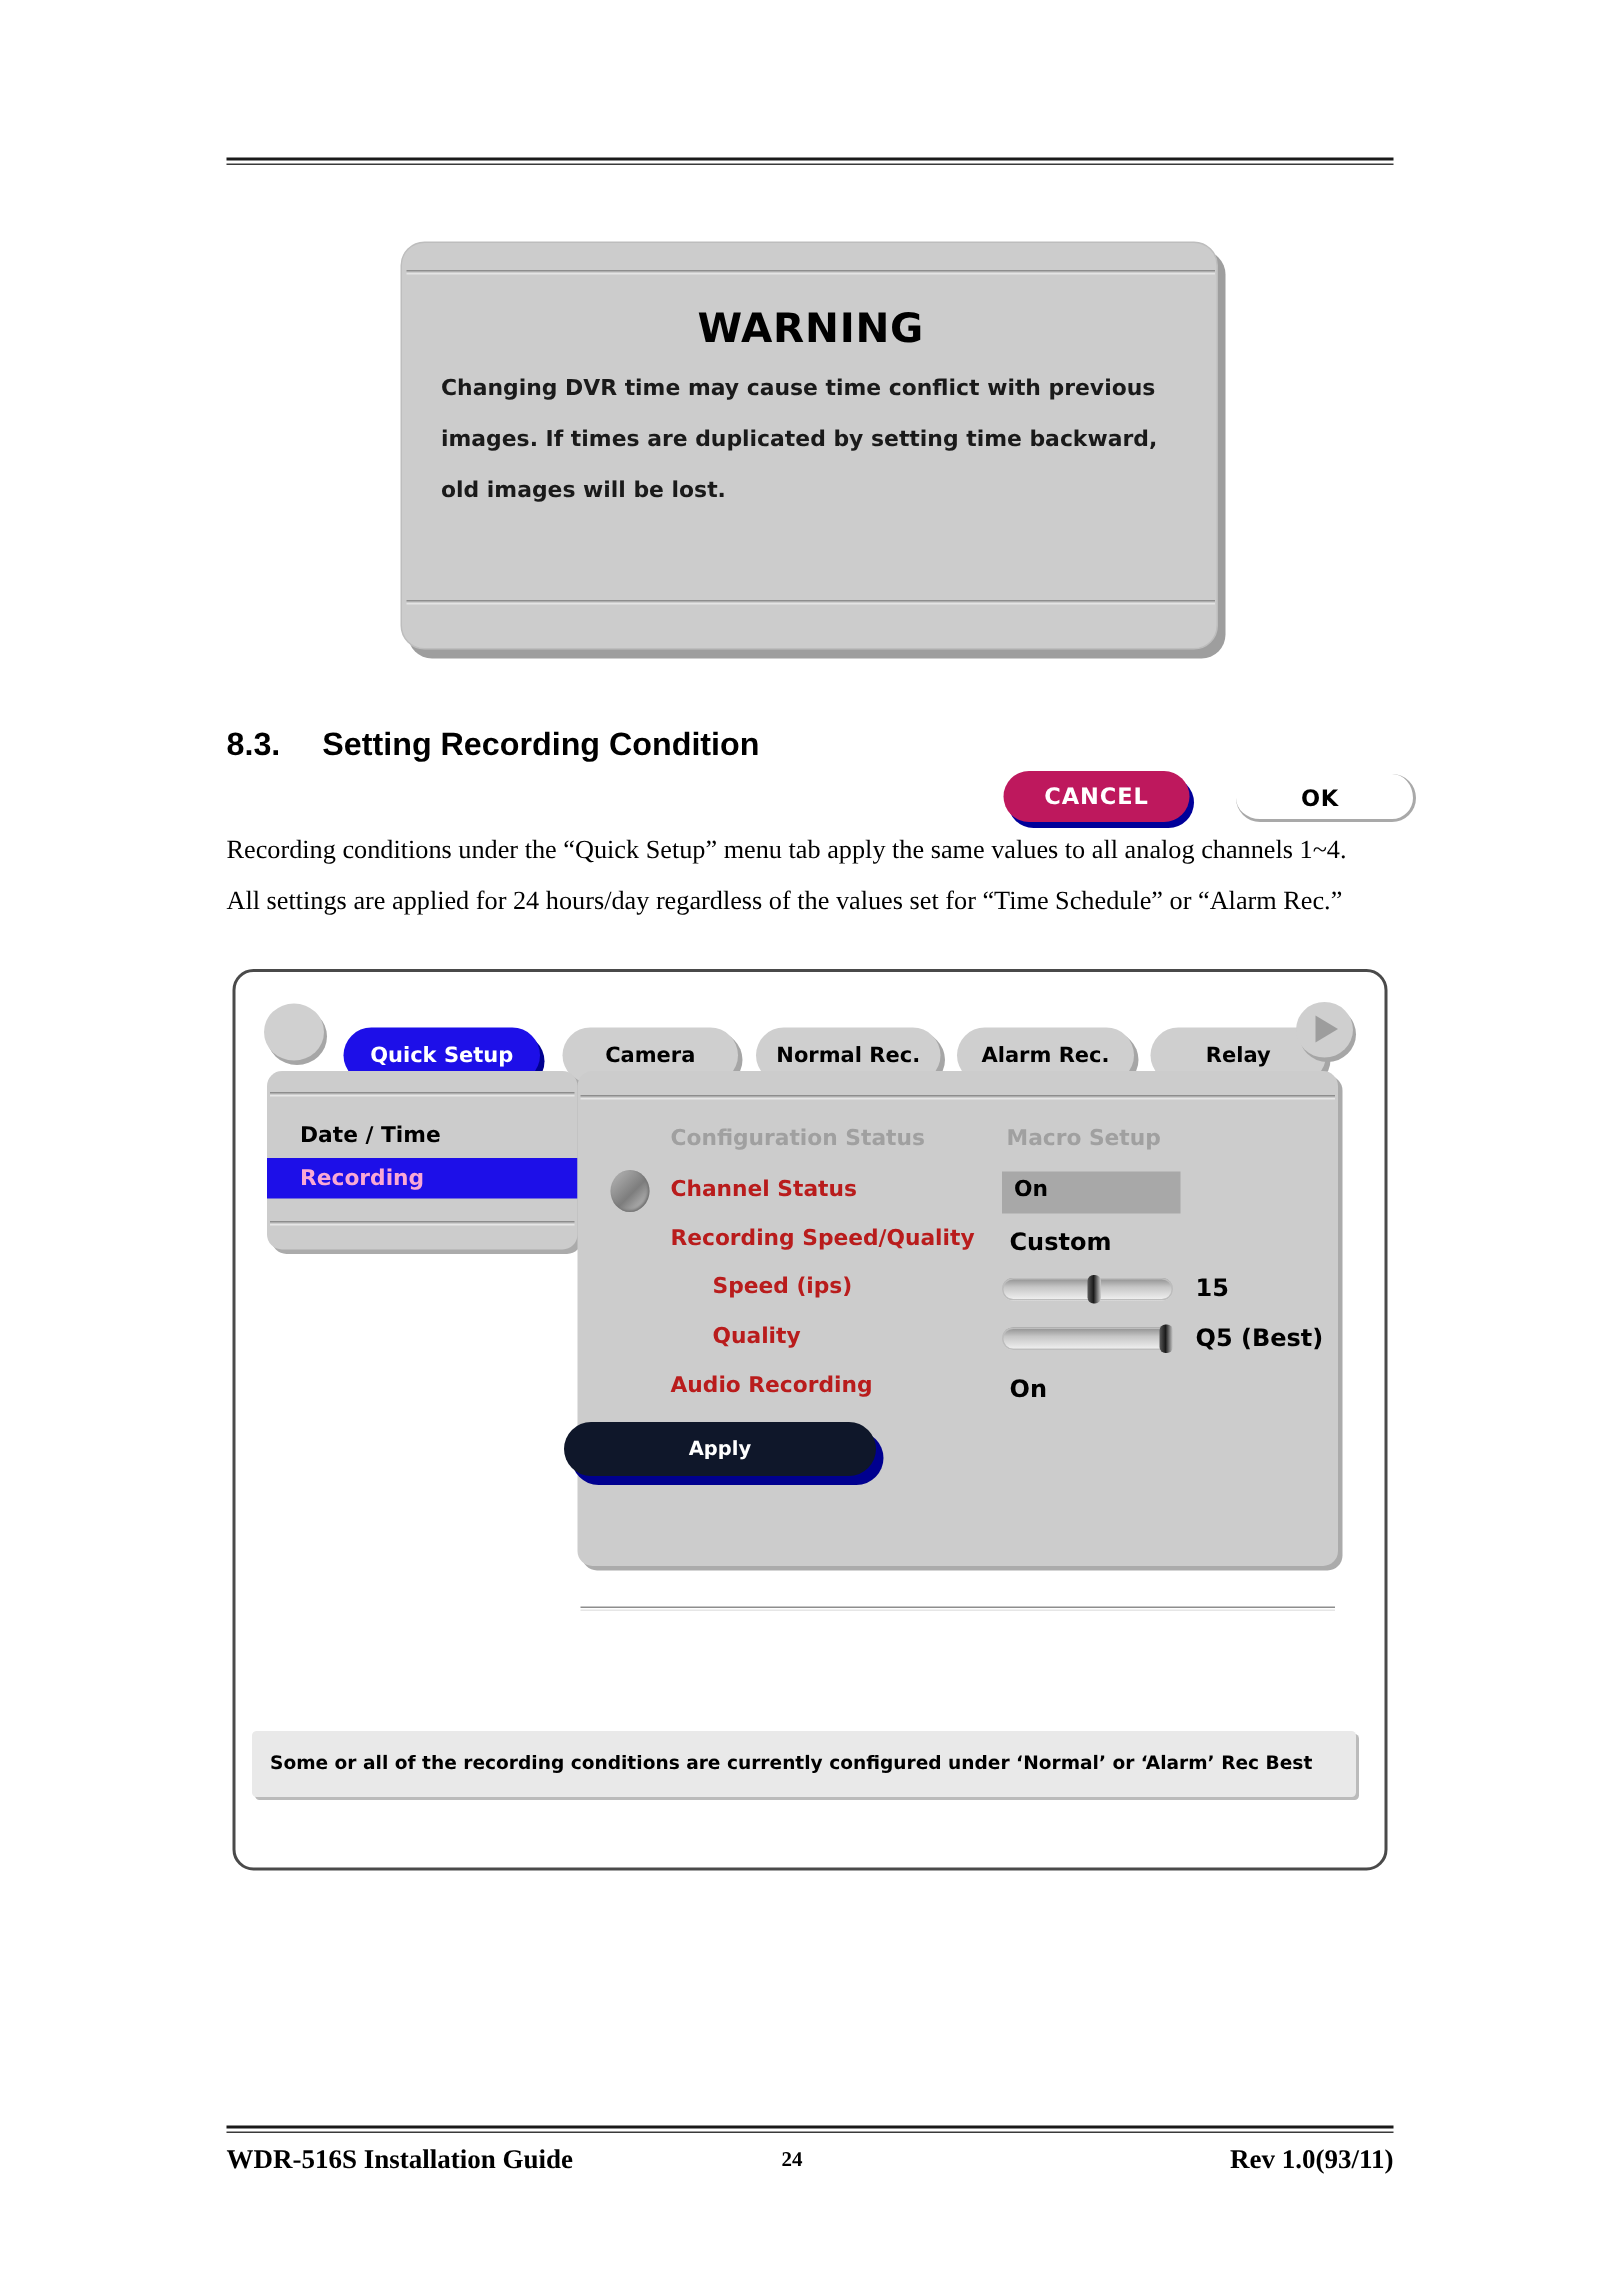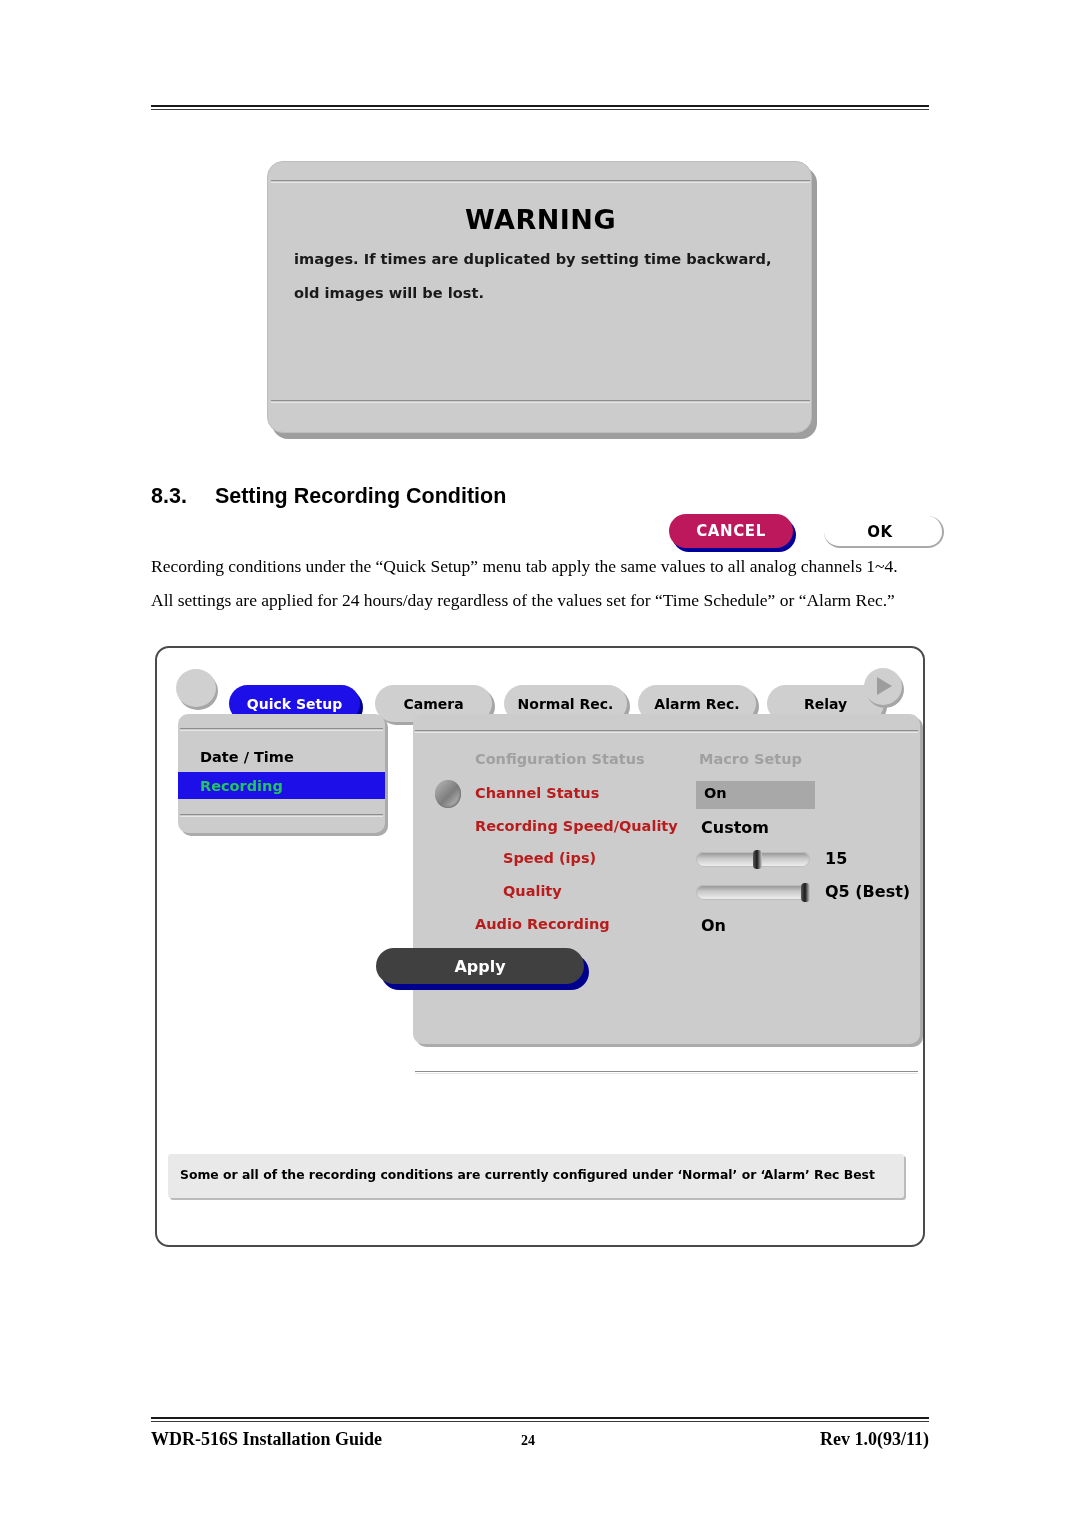--- a/index.html
+++ b/index.html
@@ -289,27 +289,27 @@
     align-items: center;
     padding-left: 22px;
     box-sizing: border-box;
     font-family: "DejaVu Sans", sans-serif;
     font-weight: bold;
     font-size: 14.5px;
     color: #000000;
   }
   .menu-item.sel {
     background: #1d0fe8;
-    color: #22c55e;
+    color: #f9a8d4;
   }
 
   
   .cfg-panel {
     position: absolute;
-    left: 256px;
+    left: 228px;
     top: 712px;
     width: 507px;
     height: 330px;
     background: #cccccc;
     border-radius: 10px;
     box-shadow: 3px 3px 0 #ababab;
   }
   .cfg-panel .topline {
     position: absolute;
     left: 2px; top: 16px;
@@ -409,29 +409,29 @@
     height: 36px;
     background: #00008f;
     border-radius: 18px;
   }
   .btn-apply {
     position: absolute;
     left: 219px;
     top: 952px;
     width: 208px;
     height: 36px;
-    background: #404040;
+    background: #0f172a;
     border-radius: 18px;
     display: flex;
     align-items: center;
     justify-content: center;
     color: #ffffff;
     font-family: "DejaVu Sans", sans-serif;
     font-weight: bold;
-    font-size: 16px;
+    font-size: 13px;
     box-sizing: border-box;
   }
 
   .statusbar {
     position: absolute;
     left: 11px;
     top: 1158px;
     width: 736px;
     height: 44px;
     background: #e9e9e9;
@@ -481,20 +481,21 @@
 <div class="page">
 
   <div class="rule-top"></div>
 
   <div class="warn-shadow"></div>
   <div class="warn-dialog">
     <div class="warn-topline"></div>
     <div class="warn-botline"></div>
     <div class="warn-title">WARNING</div>
     <div class="warn-body">
+      <div>Changing DVR time may cause time conflict with previous</div>
       <div>images. If times are duplicated by setting time backward,</div>
       <div>old images will be lost.</div>
     </div>
     <div class="btn-cancel-shadow"></div>
     <div class="btn-cancel">CANCEL</div>
     <div class="btn-ok-ghost"></div>
     <div class="btn-ok-label">OK</div>
   </div>
 
   <div class="sec-heading">

